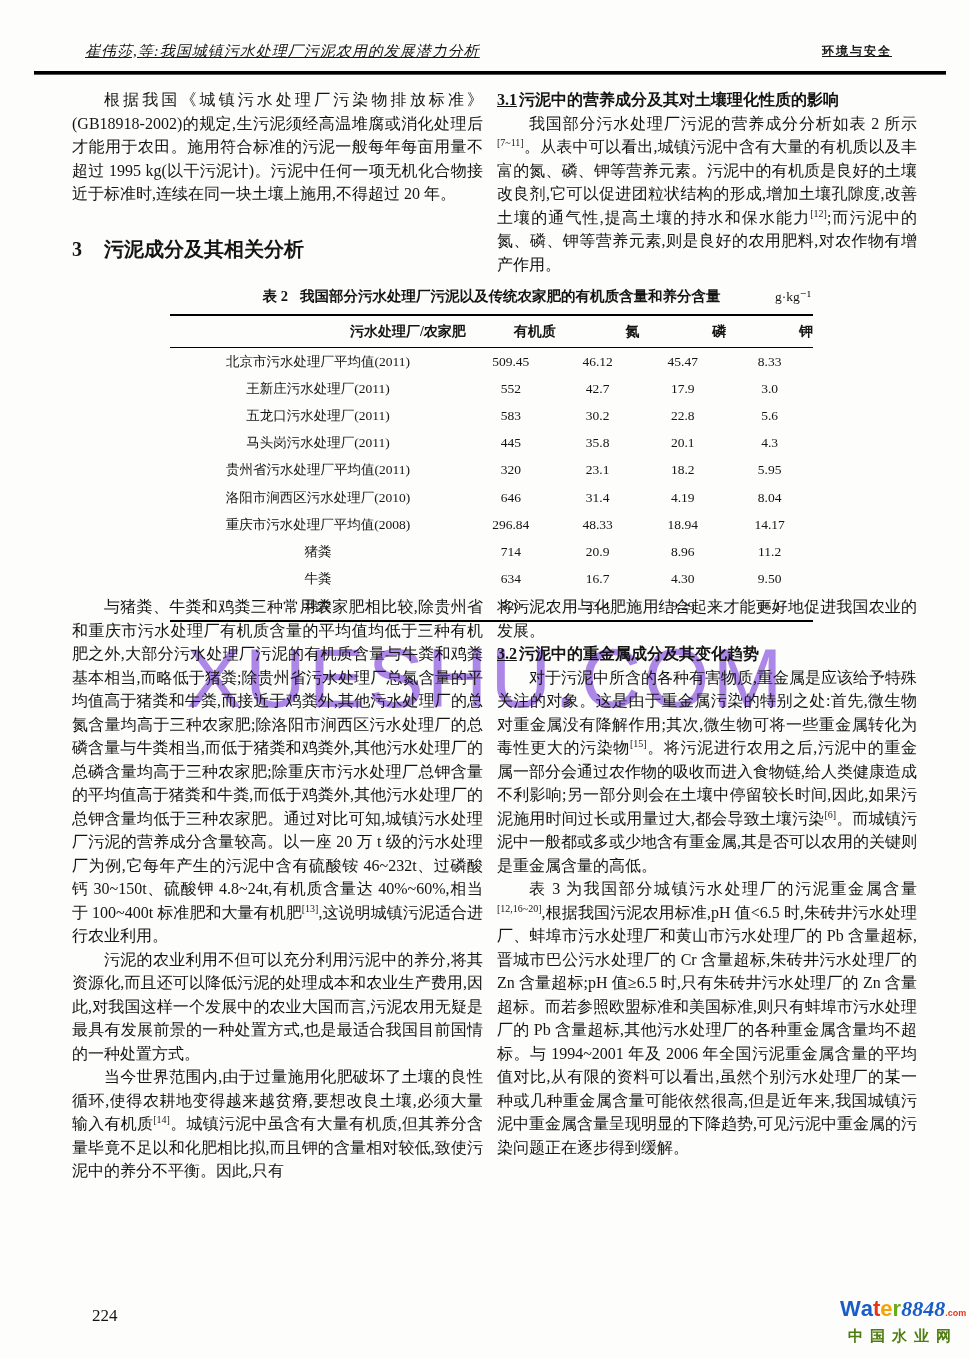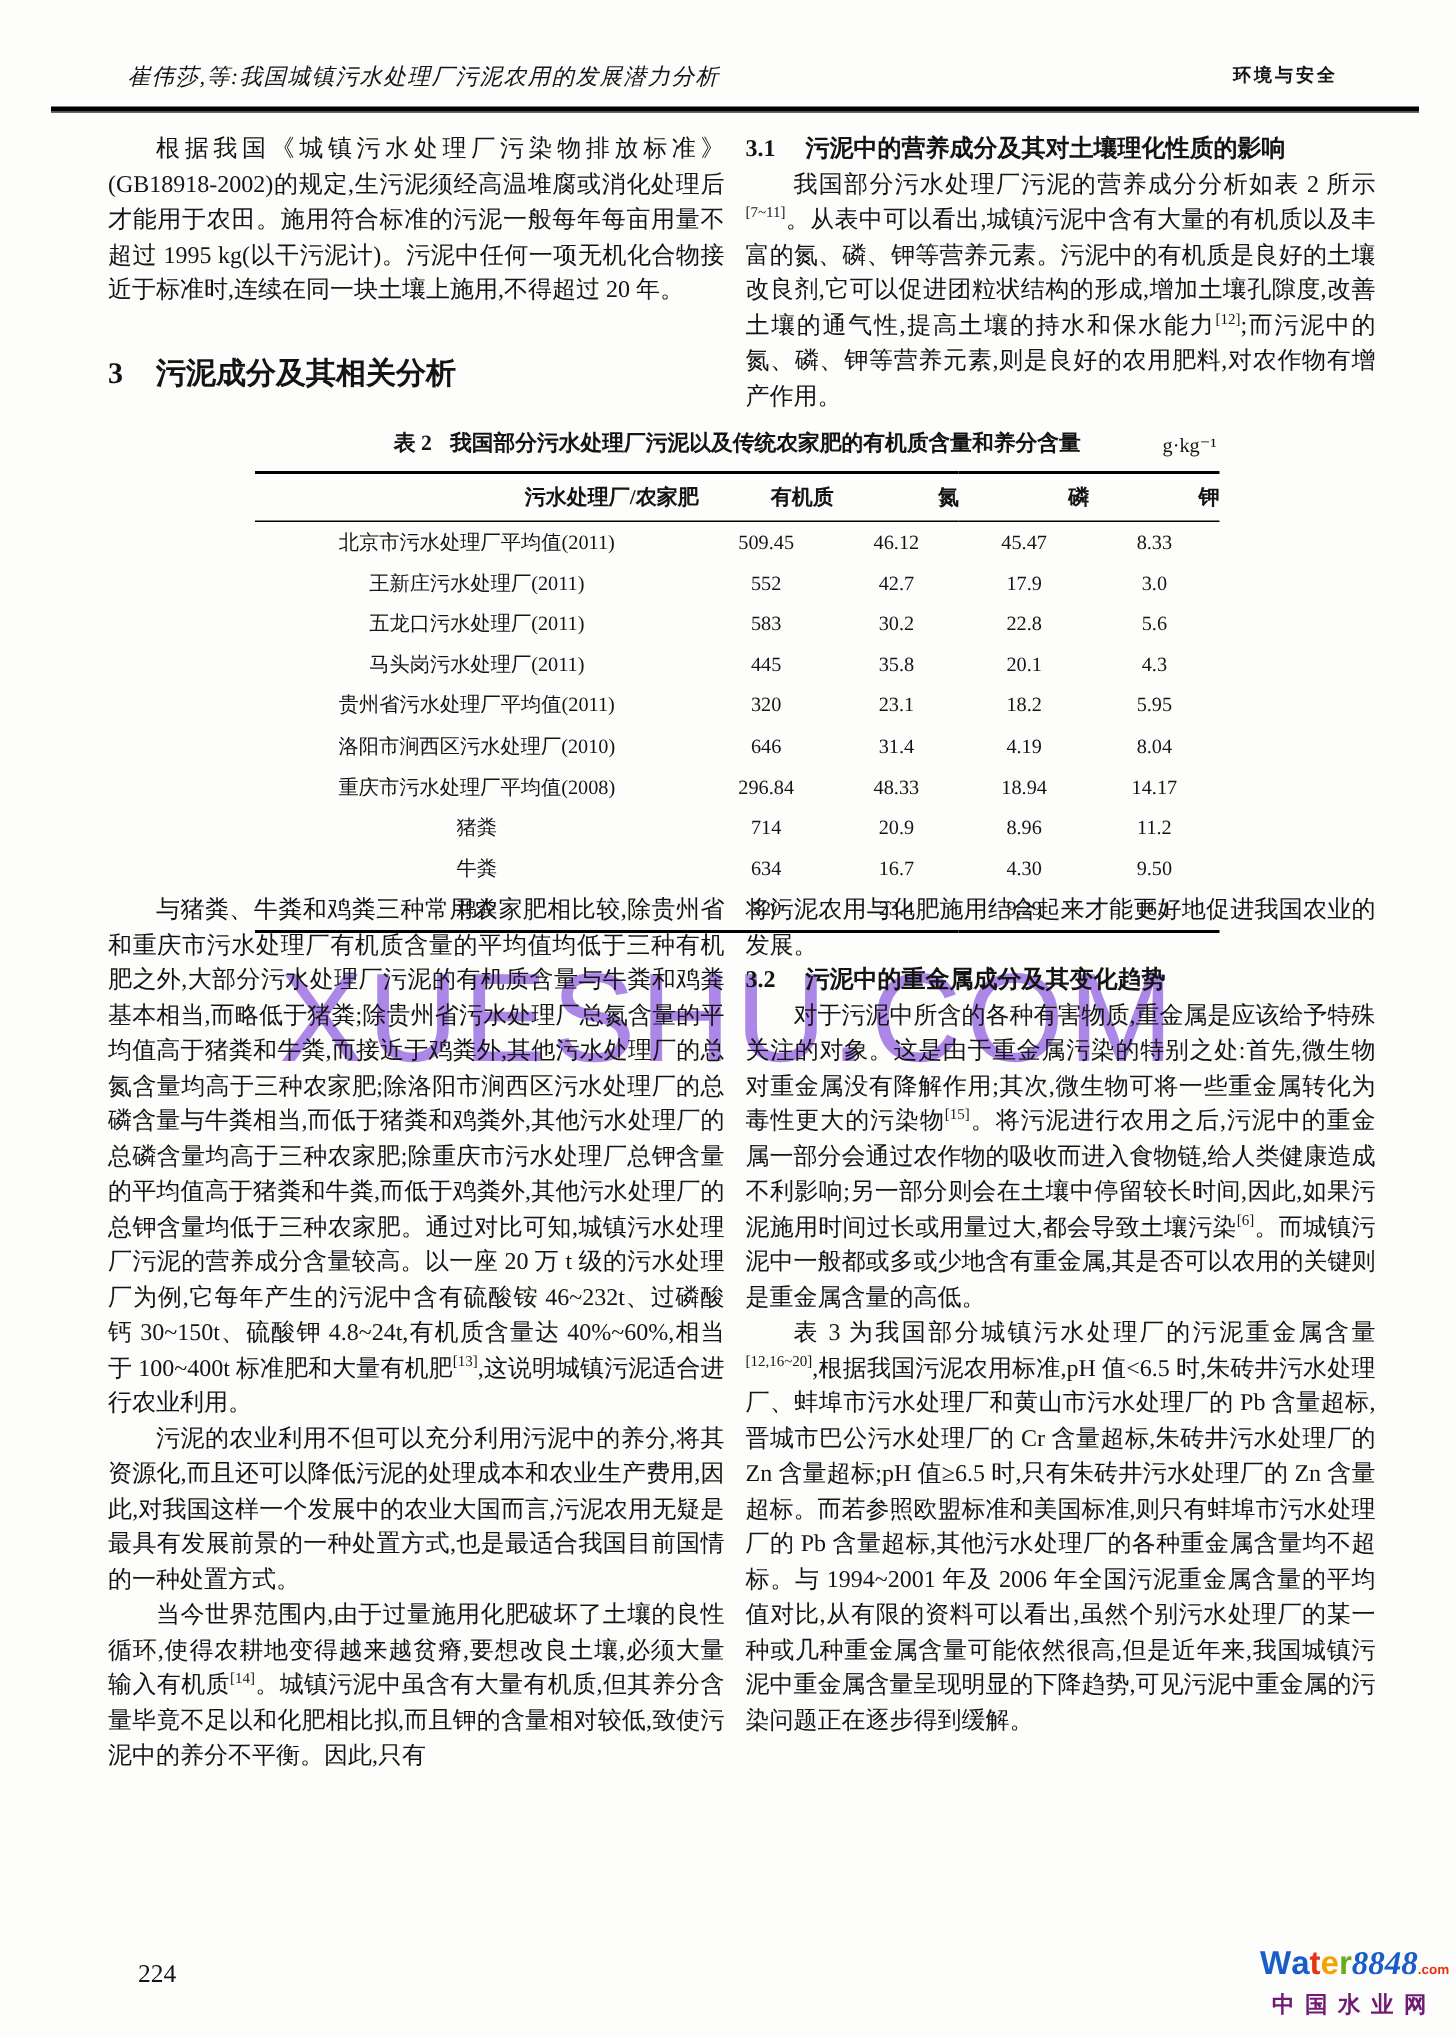--- a/index.html
+++ b/index.html
@@ -4,21 +4,21 @@
 <style>
   html,body { margin:0; padding:0; background:#ffffff; }
   .page {
     position:relative; width:970px; height:1358px; margin:0 auto;
     background:#fdfdfc; color:#141414; overflow:hidden;
     font-family:"Liberation Serif","DejaVu Serif",serif;
   }
   
   .header {
     position:absolute; left:85px; right:78px; top:42px;
-    display:flex; justify-content:space-between; align-items:flex-start;
+    display:flex; justify-content:space-between; align-items:center;text-decoration:underline;
   }
   .running-title { font-size:15px; font-style:italic; letter-spacing:1px; }
   .journal { font-size:12px; font-weight:bold; letter-spacing:2px; }
   .header-rule {
     position:absolute; left:34px; width:912px; top:71px; height:3px;
     background:#000; border-bottom:1px solid #555;
   }
   
   .watermark {
     position:absolute; left:186px; top:630px; z-index:0;
@@ -31,21 +31,21 @@
   .col-left-top     { left:72px;  top:88px;  width:411px; }
   .col-right-top    { left:497px; top:88px;  width:420px; }
   .col-left-bottom  { left:72px;  top:595px; width:411px; }
   .col-right-bottom { left:497px; top:595px; width:420px; }
   .para { margin:0; }
   .indent { text-indent:2em; }
   .sup { font-size:10px; vertical-align:super; line-height:0; }
   .h-section { margin:29px 0 0 0; font-size:20px; font-weight:bold; line-height:28px; }
   .h-section .h-num { margin-right:22px; }
   .h-sub { margin:0; font-size:16px; font-weight:bold; line-height:23.5px; }
-  .h-sub .h-num { margin-right:20px; }
+  .h-sub .h-num { margin-right:2px;text-decoration:underline; }
   
   .table-block { position:absolute; z-index:1; left:170px; top:286px; width:643px; }
   .table-caption {
     position:relative; text-align:center; font-size:14.5px; font-weight:bold;
     margin-bottom:8px; line-height:20px;
   }
   .table-caption .cap-label { margin-right:12px; }
   .table-caption .cap-unit {
     position:absolute; right:2px; top:1px; font-weight:normal; font-size:13.5px;
   }
@@ -207,16 +207,16 @@
     <p class="para indent"><span>对于污泥中所含的各种有害物质,重金属是应该给予特殊关注的对象。这是由于重金属污染的特别之处:首先,微生物对重金属没有降解作用;其次,微生物可将一些重金属转化为毒性更大的污染物</span><span class="sup">[15]</span><span>。将污泥进行农用之后,污泥中的重金属一部分会通过农作物的吸收而进入食物链,给人类健康造成不利影响;另一部分则会在土壤中停留较长时间,因此,如果污泥施用时间过长或用量过大,都会导致土壤污染</span><span class="sup">[6]</span><span>。而城镇污泥中一般都或多或少地含有重金属,其是否可以农用的关键则是重金属含量的高低。</span></p>
     <p class="para indent"><span>表 3 为我国部分城镇污水处理厂的污泥重金属含量</span><span class="sup">[12,16~20]</span><span>,根据我国污泥农用标准,pH 值&lt;6.5 时,朱砖井污水处理厂、蚌埠市污水处理厂和黄山市污水处理厂的 Pb 含量超标,晋城市巴公污水处理厂的 Cr 含量超标,朱砖井污水处理厂的 Zn 含量超标;pH 值≥6.5 时,只有朱砖井污水处理厂的 Zn 含量超标。而若参照欧盟标准和美国标准,则只有蚌埠市污水处理厂的 Pb 含量超标,其他污水处理厂的各种重金属含量均不超标。与 1994~2001 年及 2006 年全国污泥重金属含量的平均值对比,从有限的资料可以看出,虽然个别污水处理厂的某一种或几种重金属含量可能依然很高,但是近年来,我国城镇污泥中重金属含量呈现明显的下降趋势,可见污泥中重金属的污染问题正在逐步得到缓解。</span></p>
   </div>
 
   <div class="page-number">224</div>
 
   <div class="logo">
     <div class="logo-line1">
       <span class="logo-word"><span style="color: rgb(26, 93, 200);">W</span><span style="color: rgb(26, 93, 200);">a</span><span style="color: rgb(229, 53, 23);">t</span><span style="color: rgb(245, 163, 2);">e</span><span style="color: rgb(106, 170, 30);">r</span></span><span class="logo-num" style="color: rgb(26, 93, 200);">8848</span><span class="logo-com" style="color: rgb(229, 53, 23);">.com</span>
     </div>
-    <div class="logo-sub" style="color: #701a75;">中国水业网</div>
+    <div class="logo-sub" style="color: #4d7c0f;">中国水业网</div>
   </div>
 
 </div>
 
 </body></html>

